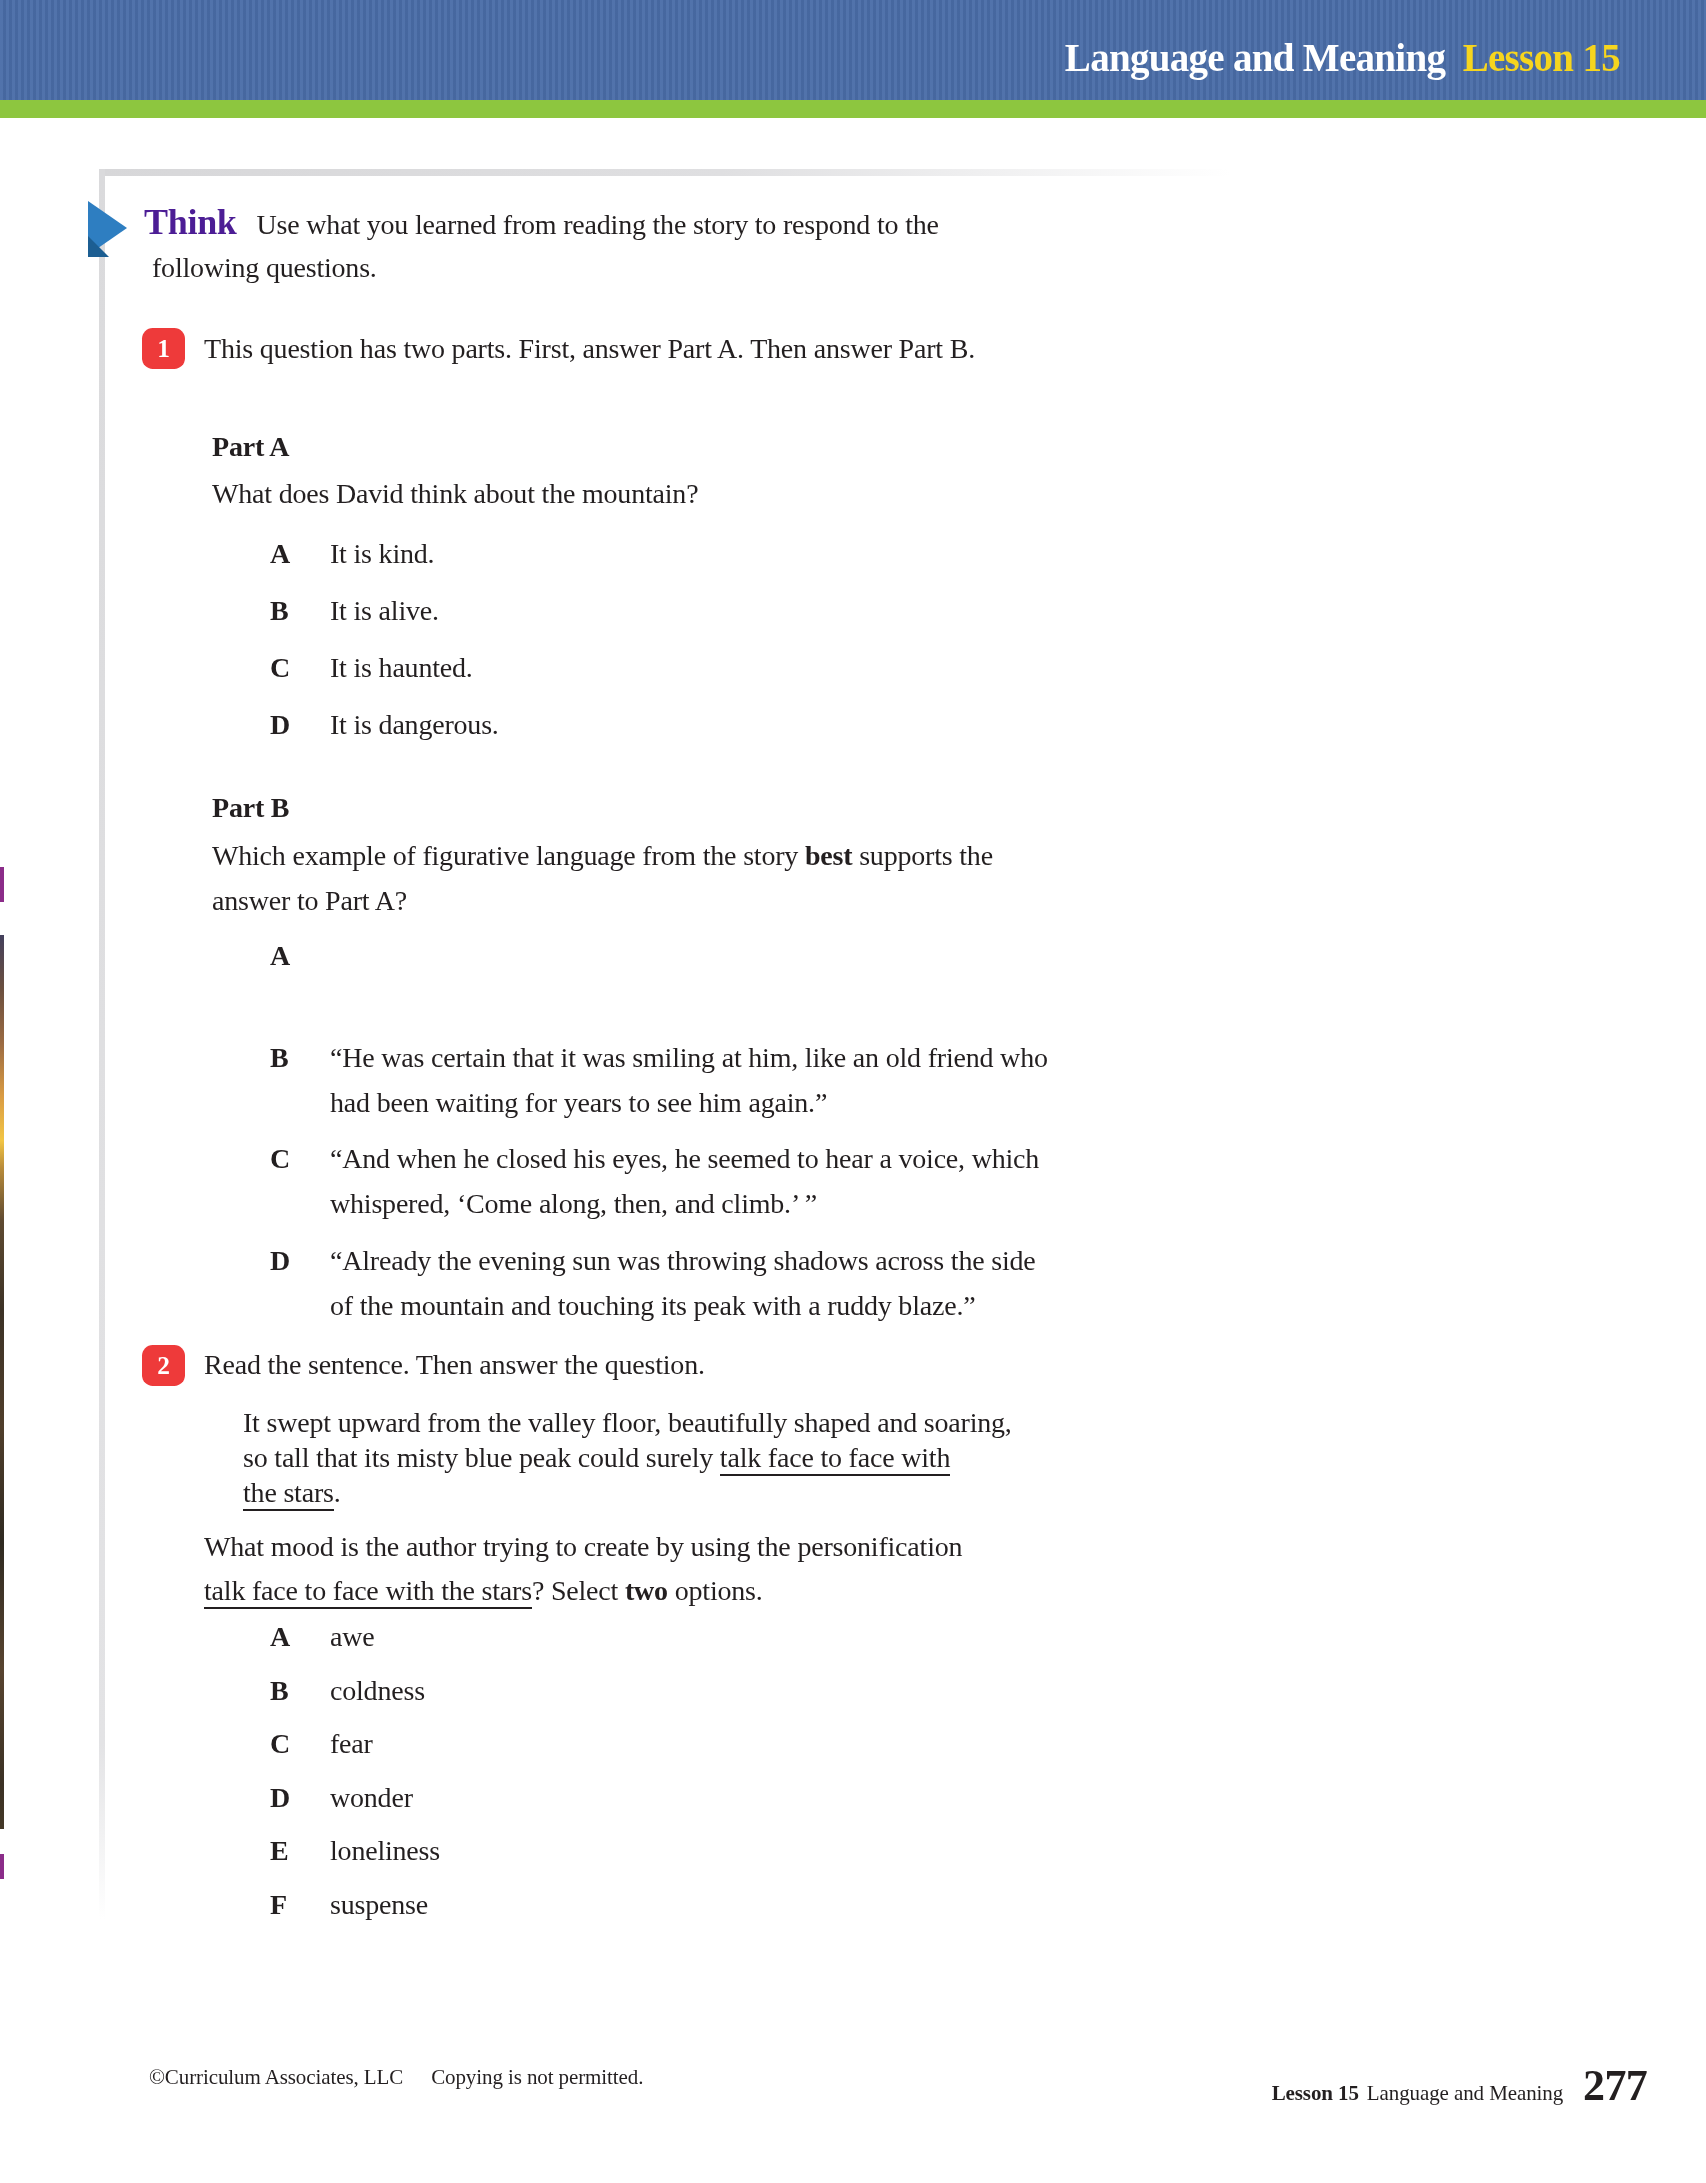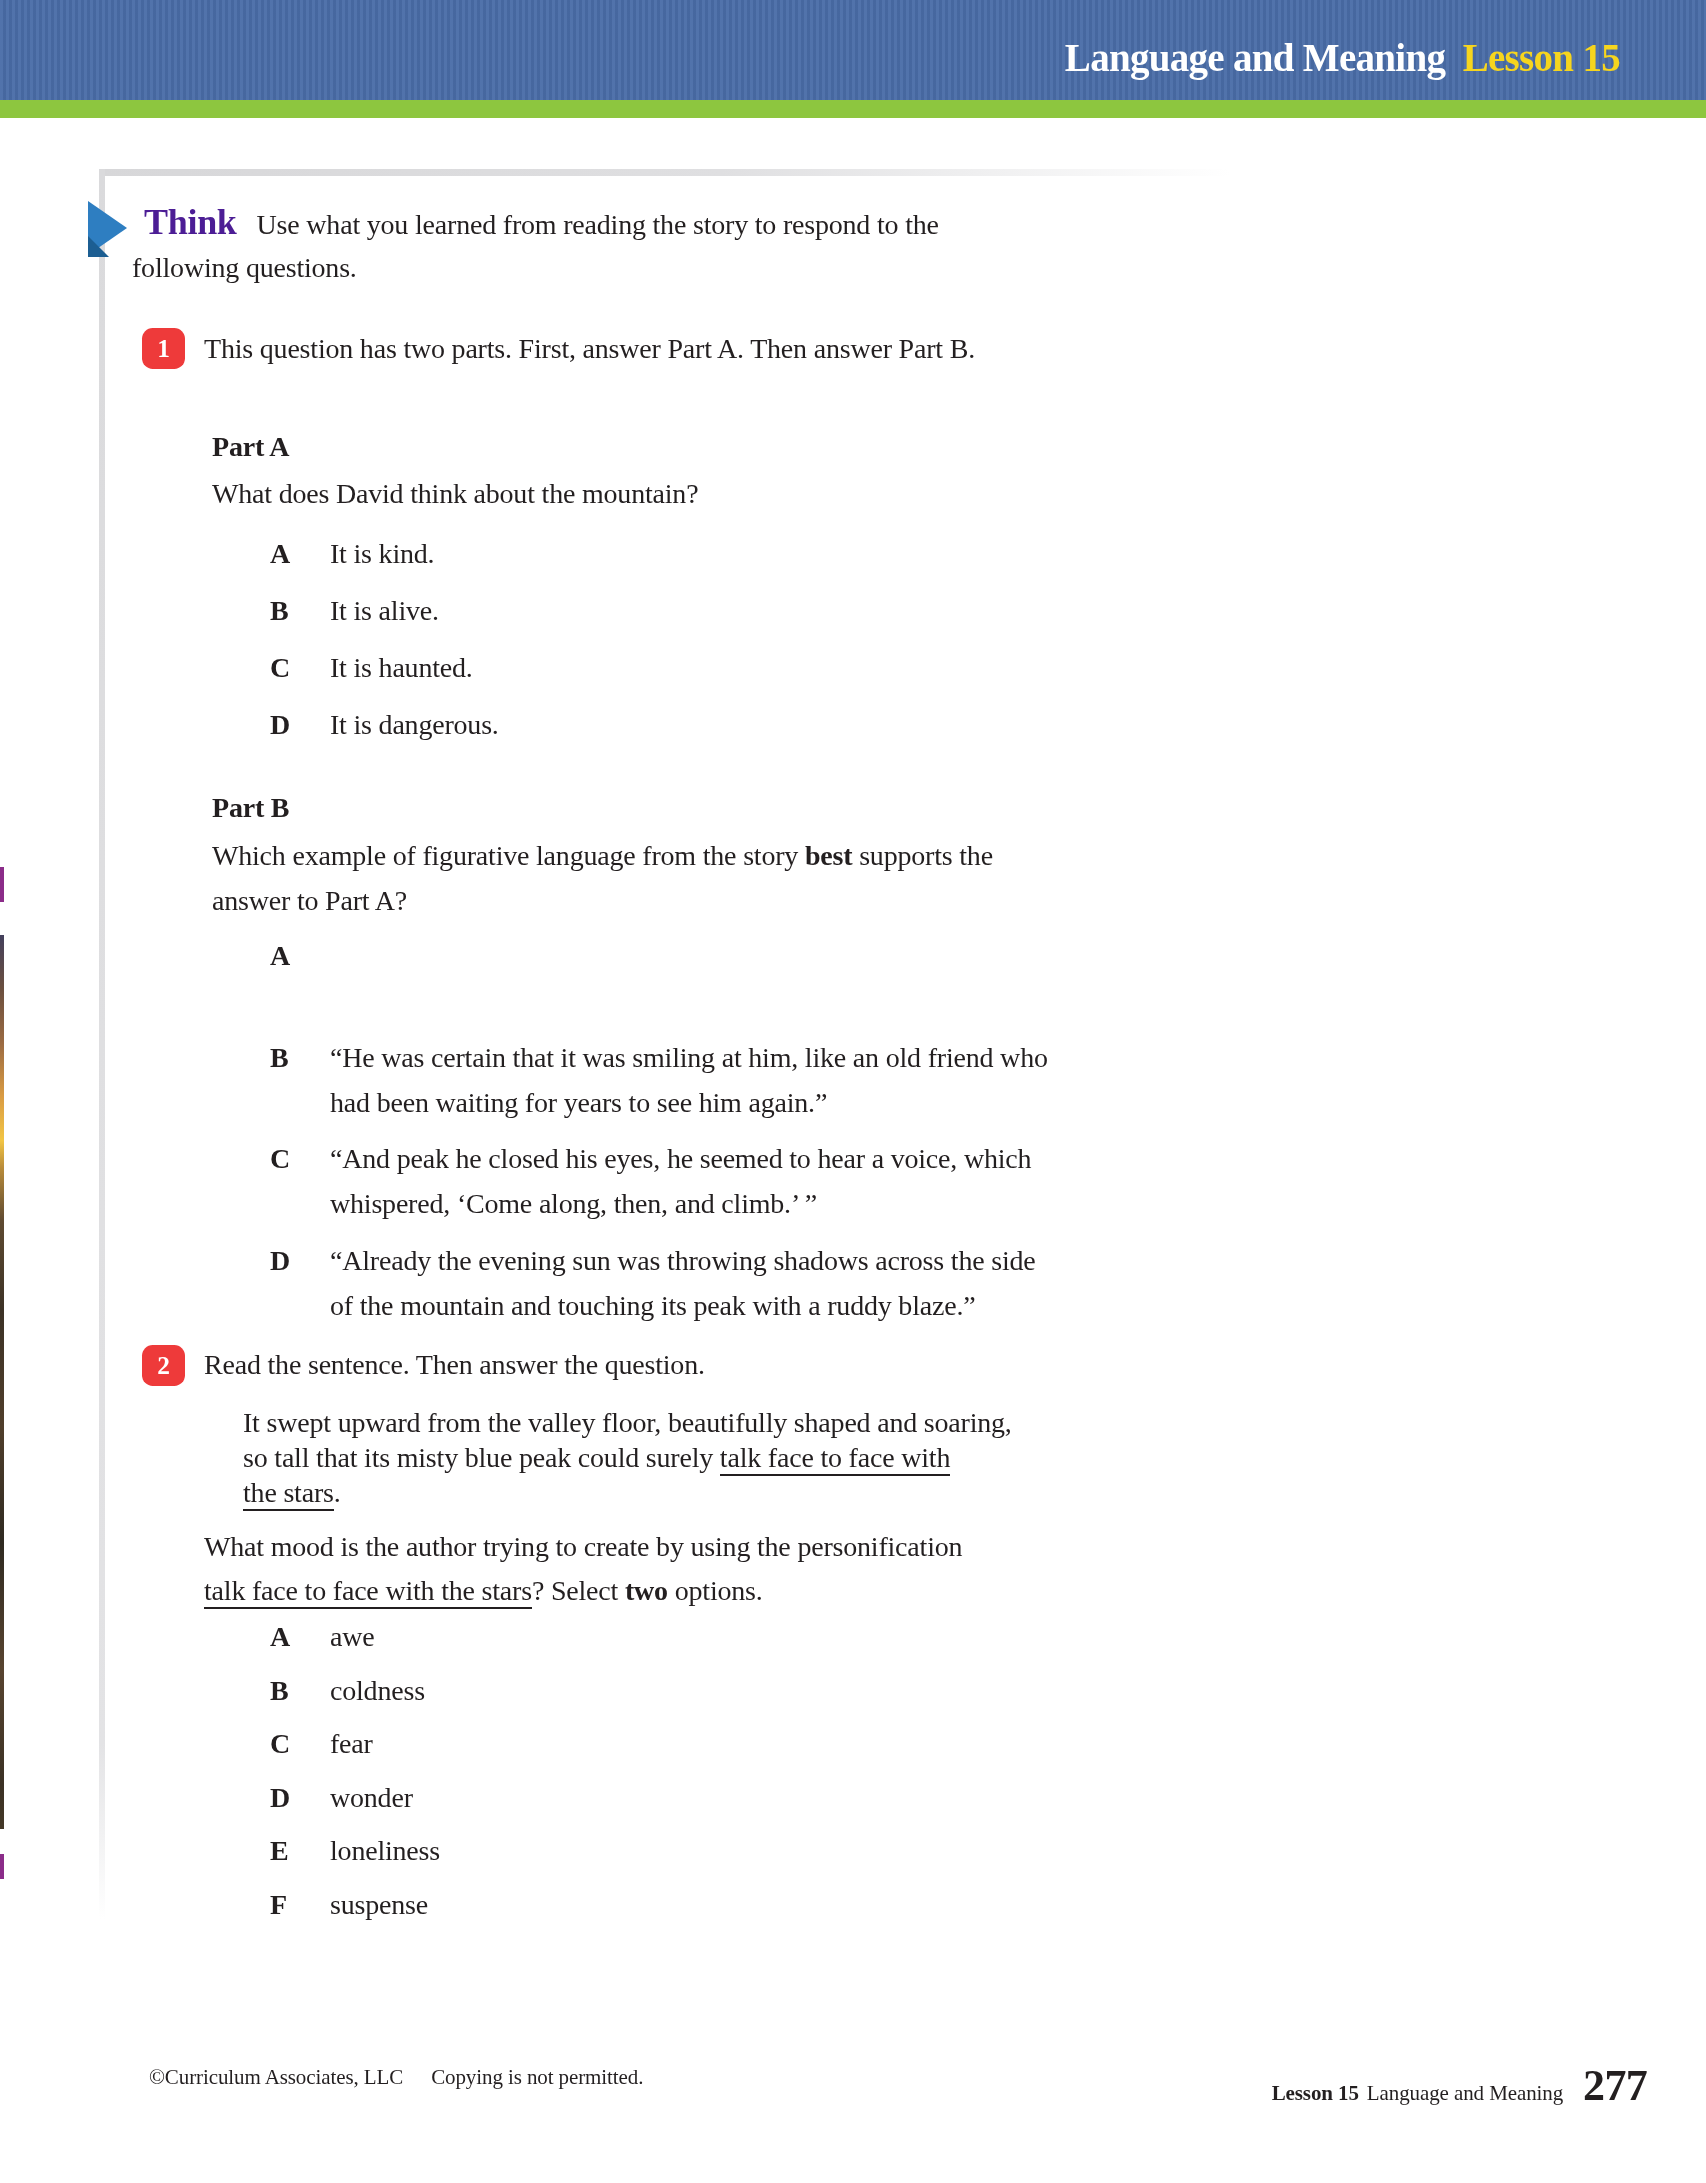--- a/index.html
+++ b/index.html
@@ -88,21 +88,21 @@
   <div class="abs edge-photo"></div>
   <div class="abs edge-purple-2"></div>
 
   <div class="abs flag-main"></div>
   <div class="abs flag-fold"></div>
 
   <div class="abs think-row">
     <span class="think-label">Think</span>
     <span class="body-text">Use what you learned from reading the story to respond to the</span>
   </div>
-  <div class="abs body-text" style="left:132px; top:250px;text-align:center;">following questions.</div>
+  <div class="abs body-text" style="left:152px; top:250px;text-align:center;">following questions.</div>
 
   <div class="abs qbadge badge-1">
     <span>1</span>
   </div>
   <div class="abs body-text" style="left:204px; top:331px;">This question has two parts. First, answer Part A. Then answer Part B.</div>
 
   <div class="abs body-text heading" style="left:212px; top:429px;">Part A</div>
   <div class="abs body-text" style="left:212px; top:476px;">What does David think about the mountain?</div>
 
   <div class="abs body-text opt" style="left:270px; top:536px;">
@@ -130,21 +130,21 @@
 
   <div class="abs body-text opt lh2" style="left:270px; top:933px; width:1191px;">
     <span class="letter">A</span>
   </div>
   <div class="abs body-text opt lh2" style="left:270px; top:1035px; width:1191px;">
     <span class="letter">B</span>
     <span><span>“He was certain that it was smiling at him, like an old friend who</span><br><span>had been waiting for years to see him again.”</span></span>
   </div>
   <div class="abs body-text opt lh2" style="left:270px; top:1136px; width:1191px;">
     <span class="letter">C</span>
-    <span><span>“And peak he closed his eyes, he seemed to hear a voice, which</span><br><span>whispered, ‘Come along, then, and climb.’ ”</span></span>
+    <span><span>“And when he closed his eyes, he seemed to hear a voice, which</span><br><span>whispered, ‘Come along, then, and climb.’ ”</span></span>
   </div>
   <div class="abs body-text opt lh2" style="left:270px; top:1238px; width:1191px;">
     <span class="letter">D</span>
     <span><span>“Already the evening sun was throwing shadows across the side</span><br><span>of the mountain and touching its peak with a ruddy blaze.”</span></span>
   </div>
 
   <div class="abs qbadge badge-2">
     <span>2</span>
   </div>
   <div class="abs body-text" style="left:204px; top:1347px;">Read the sentence. Then answer the question.</div>

